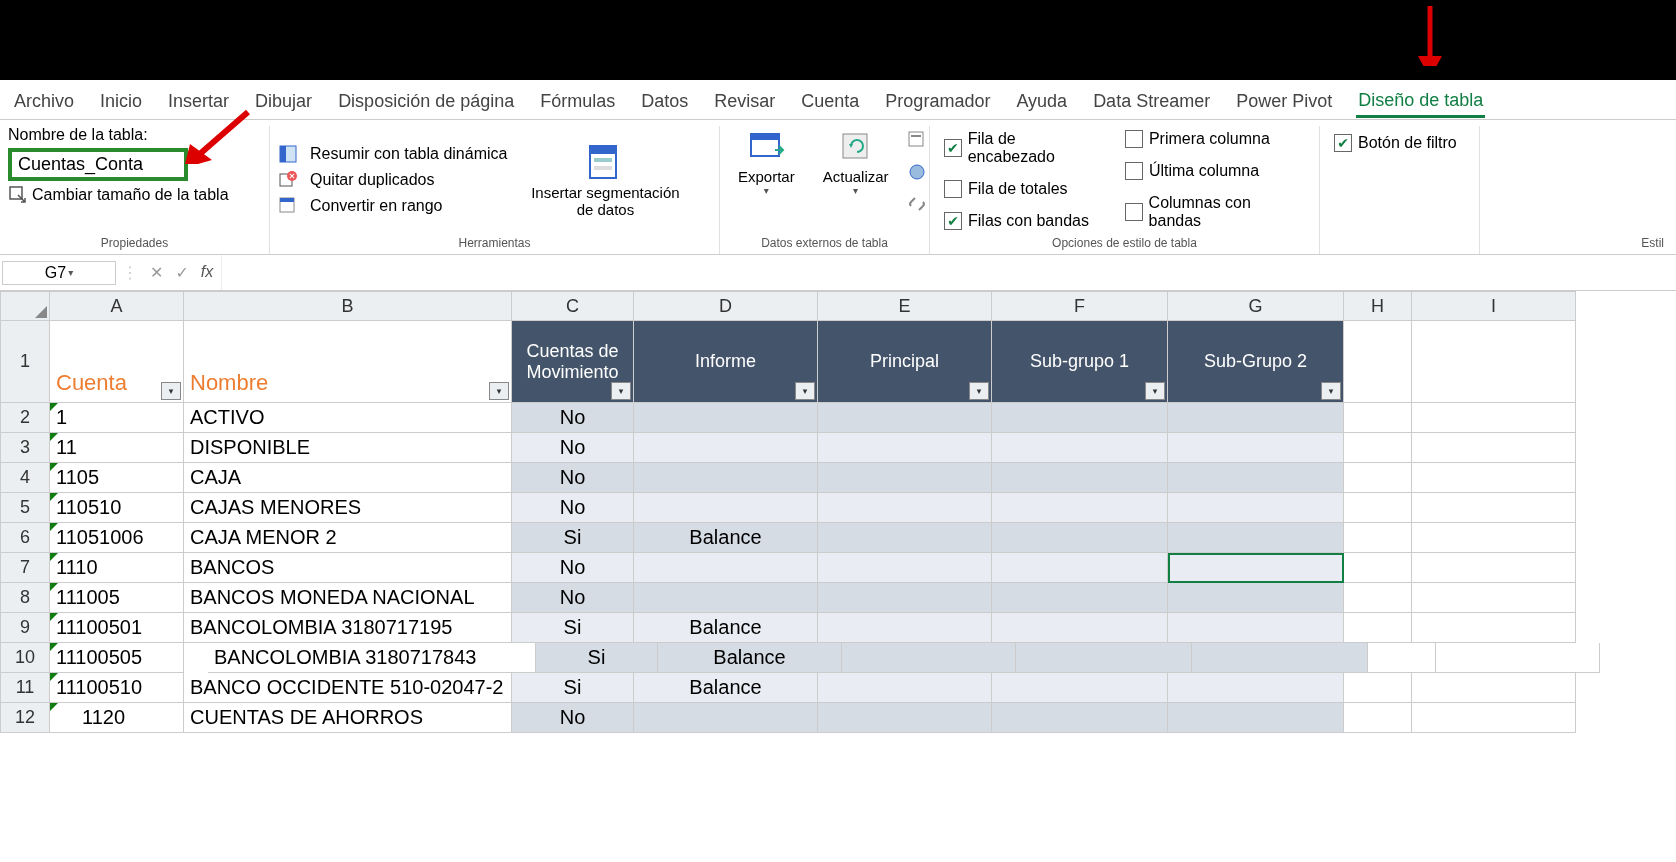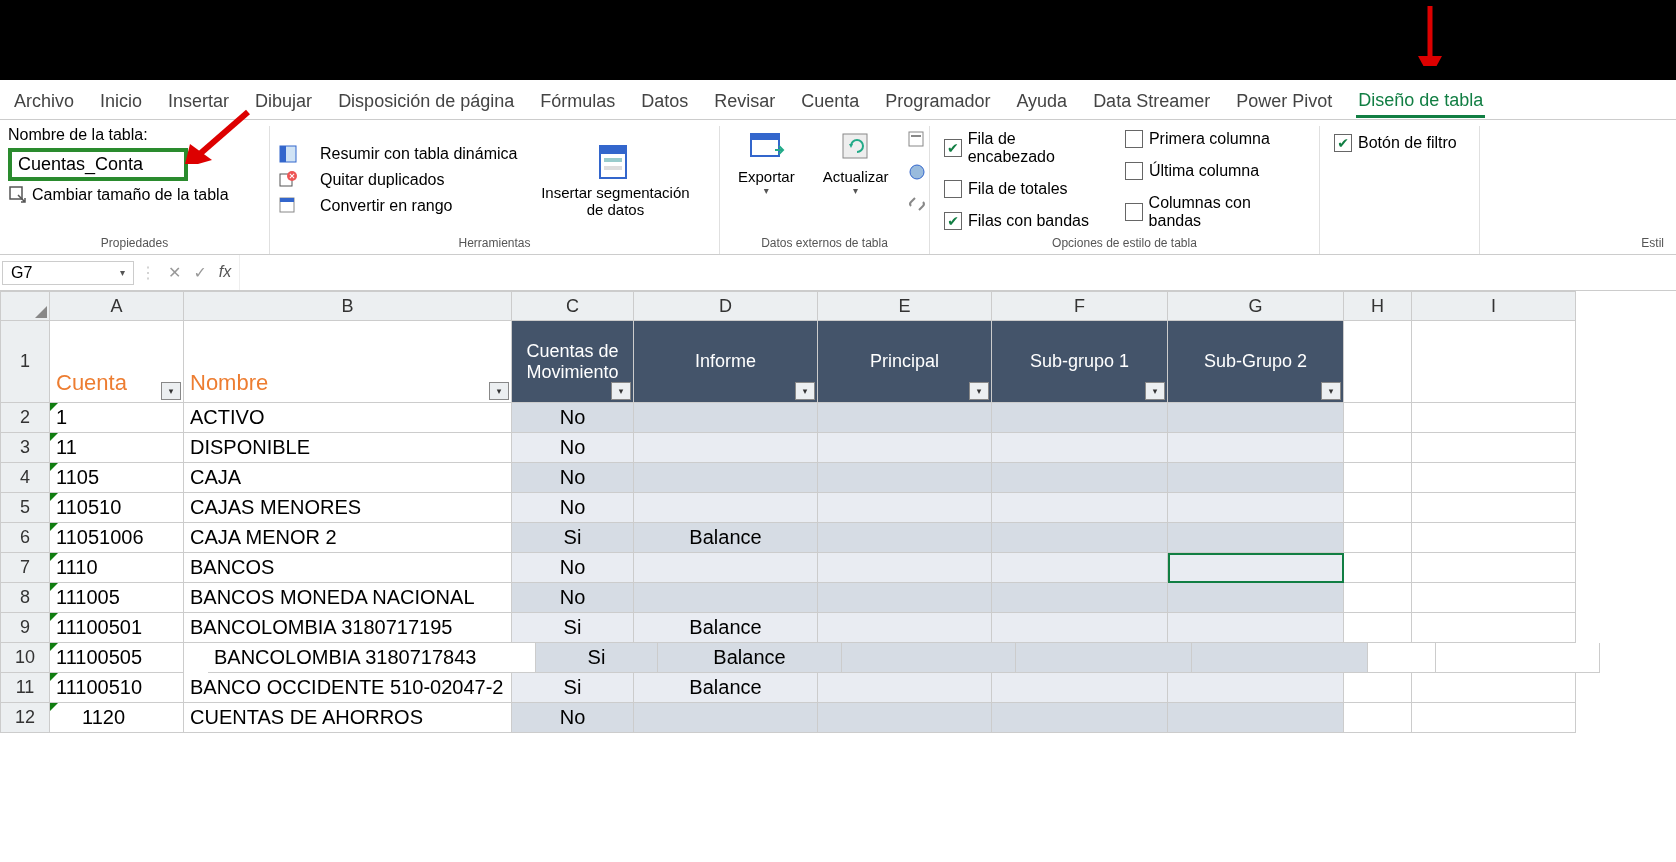--- a/index.html
+++ b/index.html
@@ -14,31 +14,31 @@
   .ribbon-body { display: flex; height: 135px; border-bottom: 1px solid #ccc; padding-top: 6px; }
   .ribbon-group { display: flex; flex-direction: column; padding: 0 8px; border-right: 1px solid #e0e0e0; justify-content: space-between; }
   .group-content { display: flex; gap: 8px; flex: 1; }
   .group-label { text-align: center; font-size: 12px; color: #555; padding: 2px 0 4px 0; }
 
   .prop-col { display: flex; flex-direction: column; gap: 4px; font-size: 16px; }
   .table-name-input { width: 180px; font-size: 18px; padding: 2px 6px; border: 4px solid #2a8b2e; background: #fff; }
   .prop-line { display: flex; align-items: center; gap: 4px; font-size: 16px; }
 
   .tool-col { display: flex; flex-direction: column; gap: 6px; font-size: 16px; justify-content: center; }
-  .tool-line { display: flex; align-items: center; gap: 22px; }
+  .tool-line { display: flex; align-items: center; gap: 12px; }
 
   .big-btn { display: flex; flex-direction: column; align-items: center; justify-content: center; text-align: center; font-size: 15px; padding: 0 10px; }
   .big-btn .drop { font-size: 10px; color: #555; }
 
   .check-col { display: flex; flex-direction: column; justify-content: space-around; gap: 14px; font-size: 16px; padding: 4px 6px; }
   .check-line { display: flex; align-items: center; gap: 6px; }
   .chk { width: 18px; height: 18px; border: 1px solid #666; display: inline-flex; align-items: center; justify-content: center; font-size: 14px; color: #117e43; background: #fff; }
 
   .formula-bar { display: flex; align-items: center; height: 36px; border-bottom: 1px solid #ccc; }
-  .name-box { width: 132px; border: 1px solid #ccc; margin: 2px; padding: 2px 8px; font-size: 16px; display: flex; justify-content: space-between; align-items: center; }
+  .name-box { width: 114px; border: 1px solid #ccc; margin: 2px; padding: 2px 8px; font-size: 16px; display: flex; justify-content: center; align-items: center; }
   .fb-btns { display: flex; gap: 12px; padding: 0 8px; color: #999; font-size: 16px; }
   .fx { font-style: italic; color: #555; }
   .formula-input { flex: 1; border-left: 1px solid #eee; height: 100%; padding: 4px 8px; font-size: 16px; }
 
   .grid { position: relative; }
   .col-headers { display: flex; }
   .corner { width: 50px; height: 30px; background: #eceff1; border: 1px solid #ccc; display: flex; align-items: flex-end; justify-content: flex-end; padding: 2px; }
   .corner .tri { width: 0; height: 0; border-left: 12px solid transparent; border-bottom: 12px solid #888; }
   .col-h { background: #eceff1; border: 1px solid #ccc; border-left: none; text-align: center; font-size: 18px; color: #333; height: 30px; line-height: 28px; }
 

